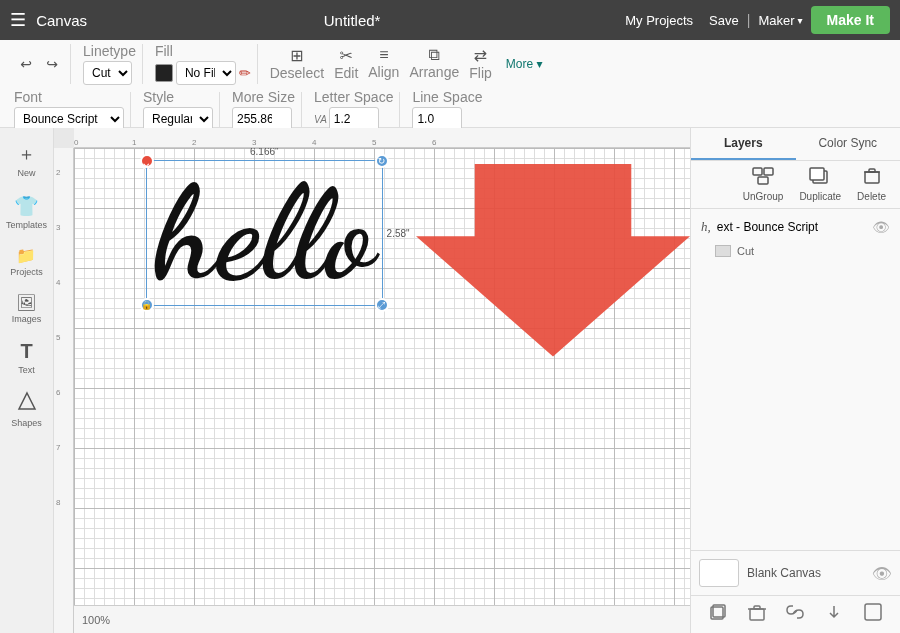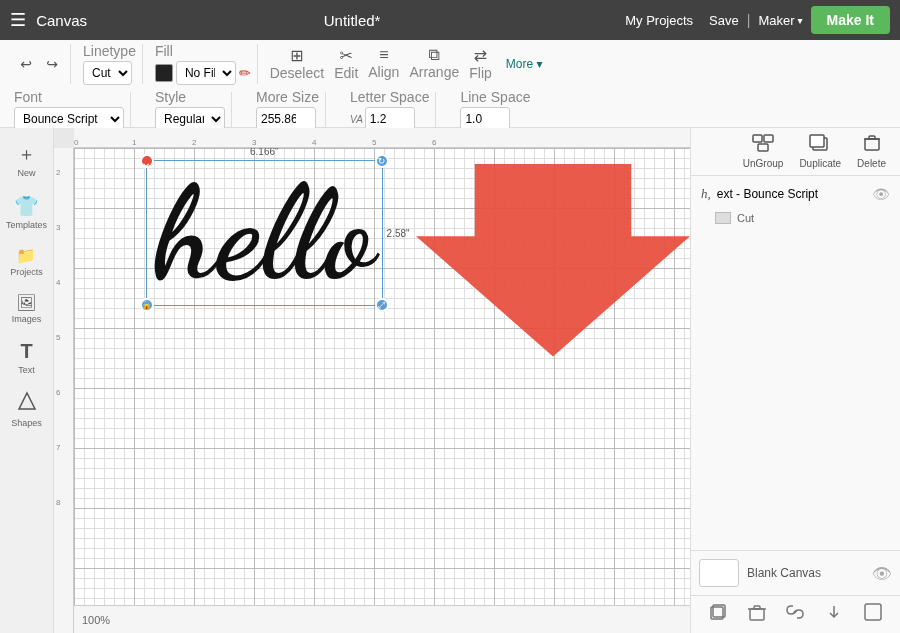--- a/index.html
+++ b/index.html
@@ -18,21 +18,21 @@
     #topbar .make-it-btn { background: #5cb85c; color: white; border: none; border-radius: 4px; padding: 6px 16px; font-size: 14px; font-weight: 600; cursor: pointer; }
     #topbar .save-btn { color: white; font-size: 13px; background: none; border: none; cursor: pointer; }
     #topbar .divider { color: #aaa; font-size: 14px; }
 
     
     #toolbar {
       display: flex; align-items: center; background: #f9f9f9; border-bottom: 1px solid #ddd;
       height: 88px; padding: 4px 8px; gap: 8px; flex-wrap: wrap;
     }
     .toolbar-row1 { display: flex; align-items: center; gap: 6px; width: 100%; height: 40px; }
-    .toolbar-row2 { display: flex; align-items: center; gap: 18px; width: 100%; height: 36px; }
+    .toolbar-row2 { display: flex; align-items: center; gap: 6px; width: 100%; height: 36px; }
     .toolbar-group { display: flex; align-items: center; gap: 4px; padding: 0 6px; border-right: 1px solid #ddd; height: 100%; }
     .toolbar-group:last-child { border-right: none; }
     .toolbar-label { font-size: 14px; color: #888; display: block; margin-bottom: 2px; }
     .toolbar-select { font-size: 12px; border: 1px solid #ccc; border-radius: 3px; padding: 2px 4px; background: white; height: 24px; }
     .toolbar-btn { font-size: 12px; color: #0f766e; background: none; border: none; cursor: pointer; padding: 2px 4px; border-radius: 3px; }
     .color-swatch { width: 18px; height: 18px; background: #222; border: 1px solid #999; display: inline-block; border-radius: 2px; }
     .undo-redo { display: flex; gap: 2px; }
     .icon-btn { width: 24px; height: 24px; display: flex; align-items: center; justify-content: center; cursor: pointer; border: none; background: none; font-size: 14px; color: #555; }
     .toolbar-spinbox { width: 60px; font-size: 12px; border: 1px solid #ccc; border-radius: 3px; padding: 2px 4px; height: 24px; }
 
@@ -357,20 +357,24 @@
           <polygon points="
             180,20  310,20  310,80  370,80  230,180  90,80  150,80  150,20
           " fill="#e74c3c" opacity="0.92"></polygon>
         </g>
       </svg>
     </div>
   </div>
 
   <div id="rightsidebar">
 
+    <div id="rightsidebar-tabs">
+      <div class="rtab active">Layers</div>
+      <div class="rtab">Color Sync</div>
+    </div>
 
     <div id="layers-toolbar">
       <div class="layers-action-btn">
         <span class="layers-action-icon">
           <svg width="22" height="18" viewBox="0 0 22 18">
               <rect x="1" y="1" width="9" height="7" fill="none" stroke="#555" stroke-width="1.5" rx="1"></rect>
               <rect x="12" y="1" width="9" height="7" fill="none" stroke="#555" stroke-width="1.5" rx="1"></rect>
               <rect x="6" y="10" width="10" height="7" fill="none" stroke="#555" stroke-width="1.5" rx="1"></rect>
             </svg>
         </span>

